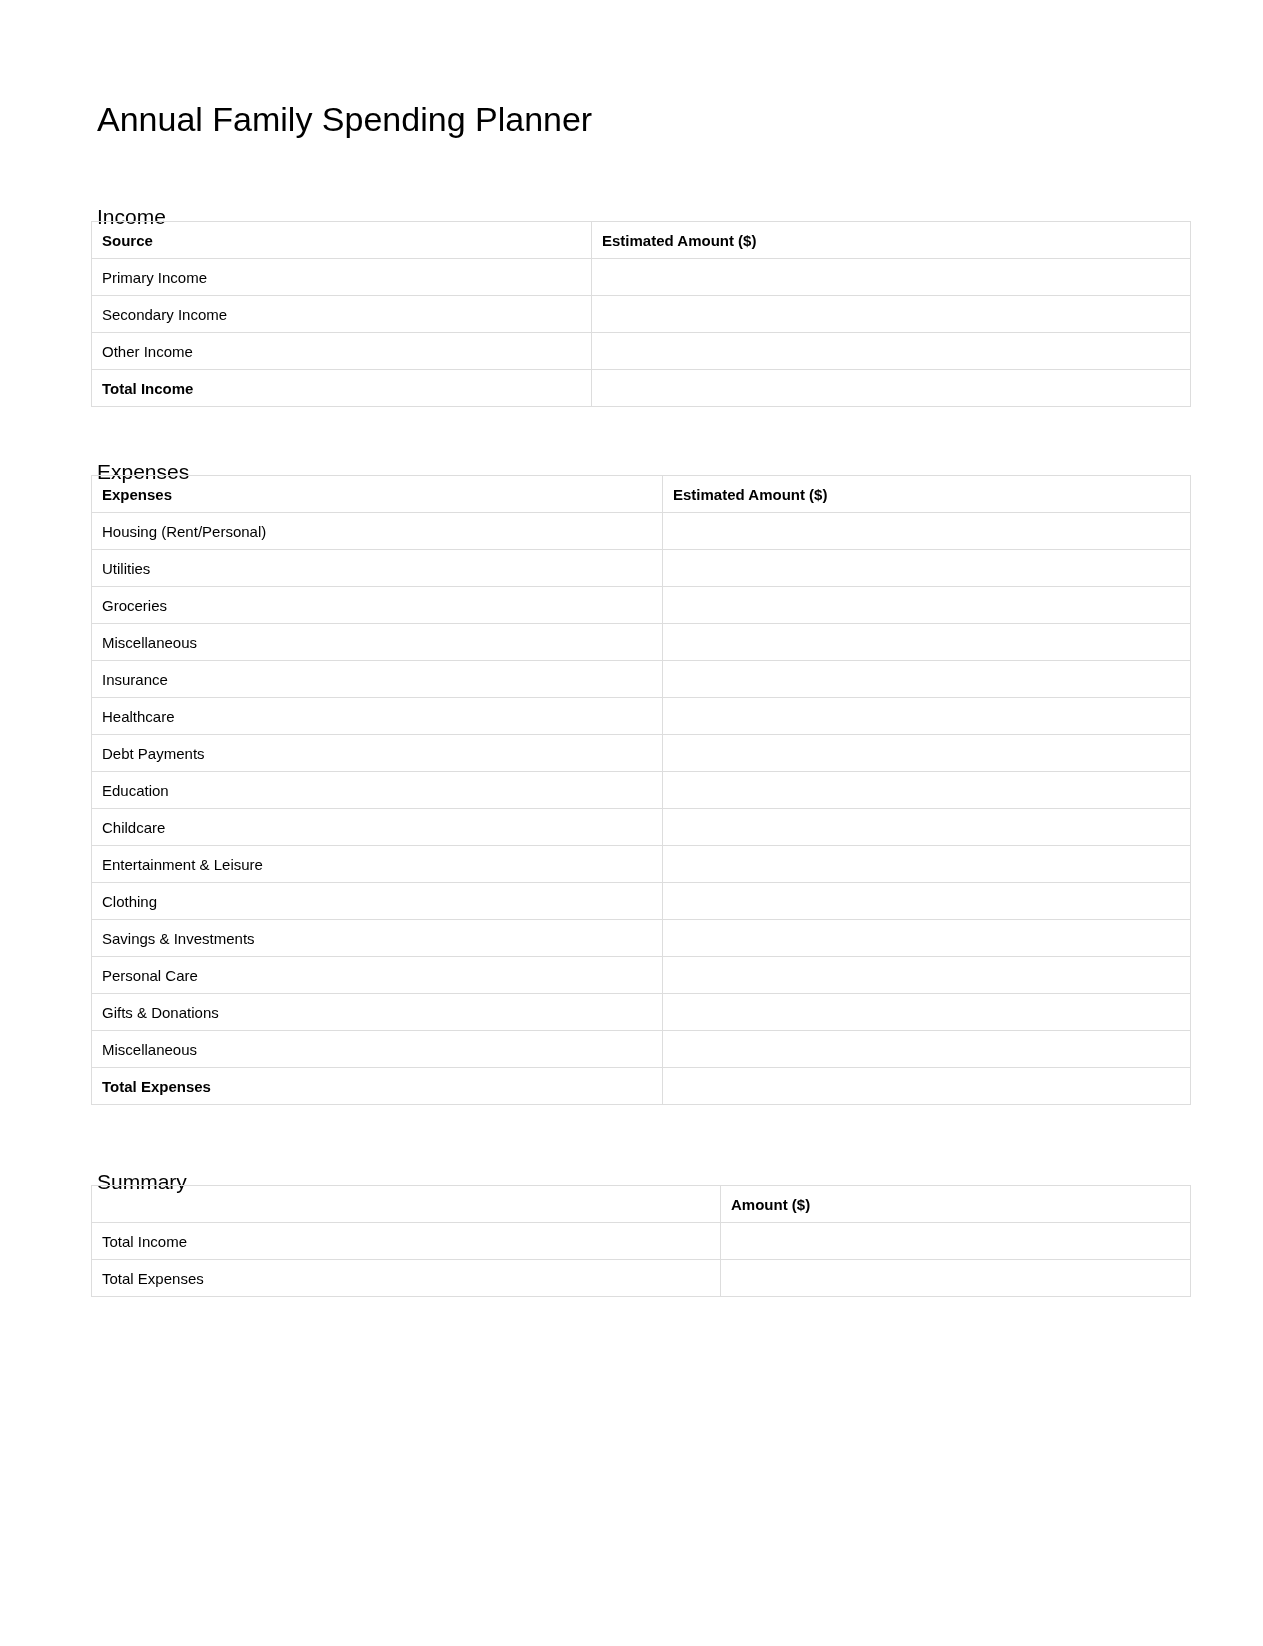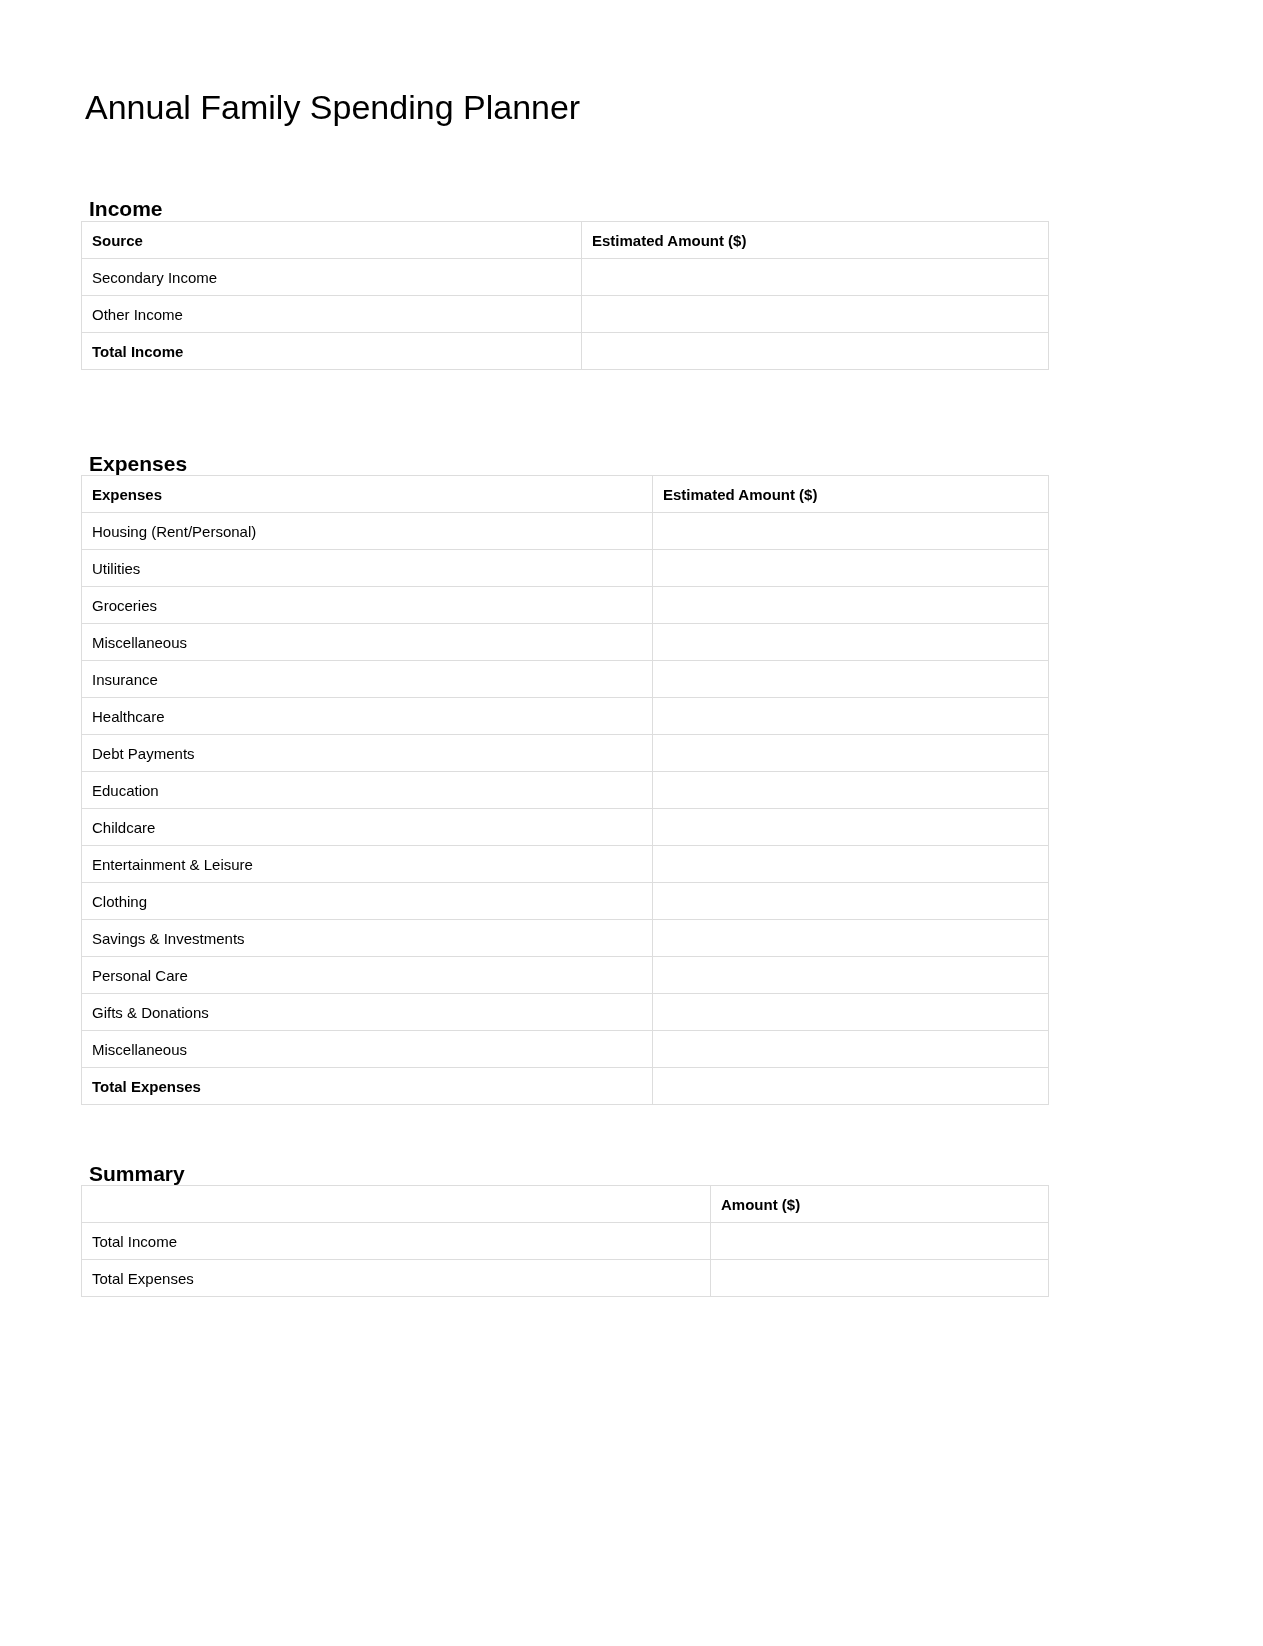--- a/index.html
+++ b/index.html
@@ -17,39 +17,39 @@
     .page {
       position: absolute;
       left: 81px;
       top: 0;
       width: 1100px;
     }
     h1 {
       font-weight: normal;
       font-size: 34px;
       line-height: 40px;
-      margin: 4px;
+      margin: 16px;
       position: absolute;
       top: 83px;
       left: 0;
       white-space: nowrap;
     }
     h2 {
-      font-weight: bold;
+      font-weight: normal;
       font-size: 21px;
       line-height: 26px;
-      margin: 8px;
+      margin: 16px;
       position: absolute;
       left: 0;
       white-space: nowrap;
     }
     table {
       position: absolute;
-      left: 0;
-      width: 968px;
+      left: 10px;
+      width: 1100px;
       border-collapse: collapse;
       table-layout: fixed;
     }
     td, th {
       border: 1px solid #dddddd;
       height: 37px;
       padding: 0 10px;
       font-size: 15px;
       text-align: left;
       vertical-align: middle;
@@ -81,20 +81,24 @@
         <col>
       </colgroup>
     <thead>
       <tr>
         <th>Source</th>
         <th>Estimated Amount ($)</th>
       </tr>
     </thead>
     <tbody>
       <tr>
+        <td>Primary Income</td>
+        <td></td>
+      </tr>
+      <tr>
         <td>Secondary Income</td>
         <td></td>
       </tr>
       <tr>
         <td>Other Income</td>
         <td></td>
       </tr>
       <tr>
         <td class="bold">Total Income</td>
         <td></td>

